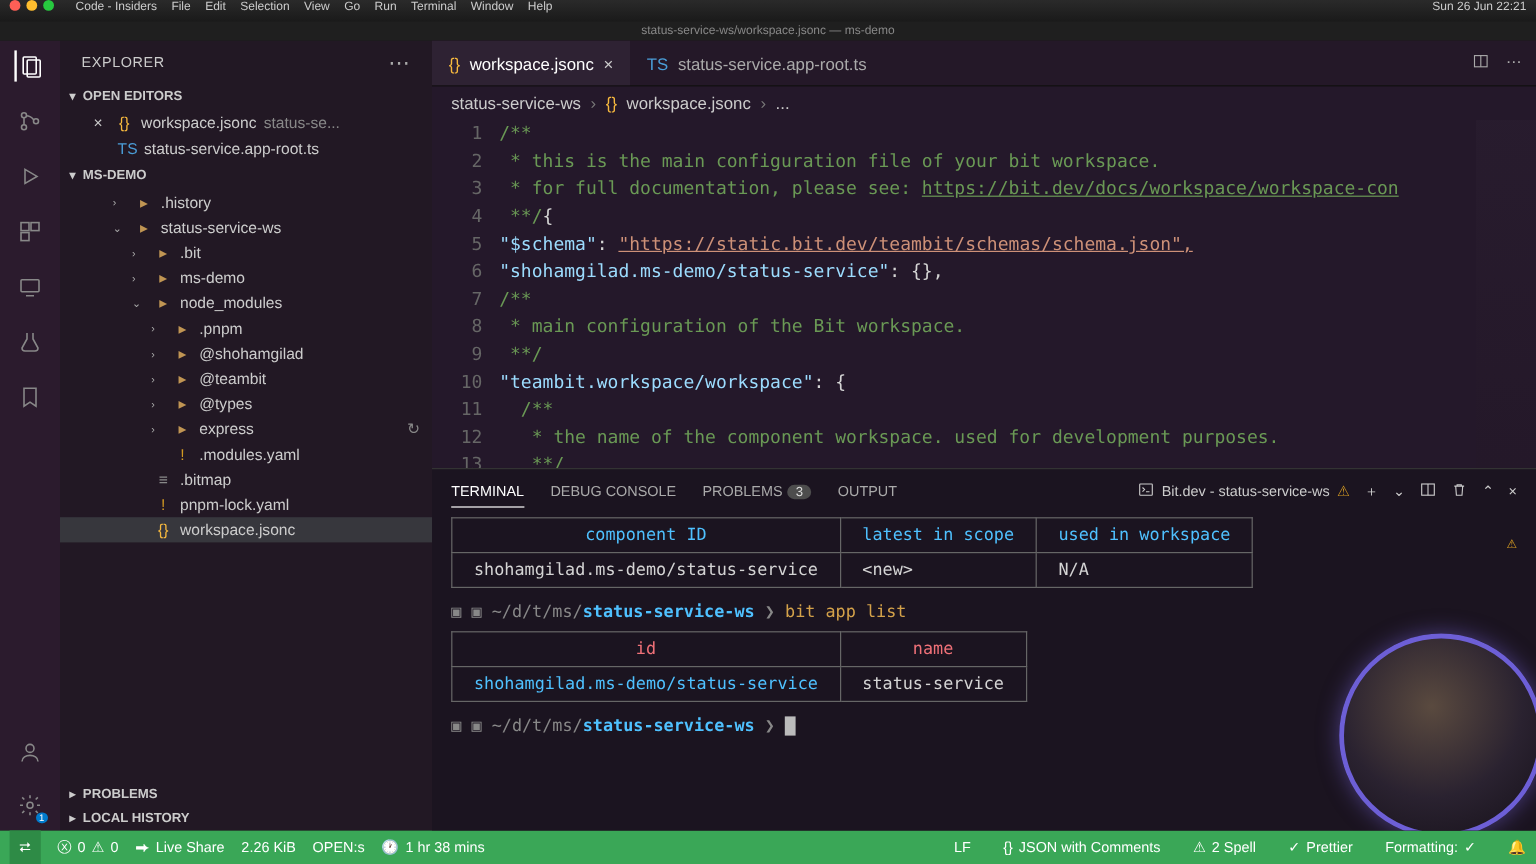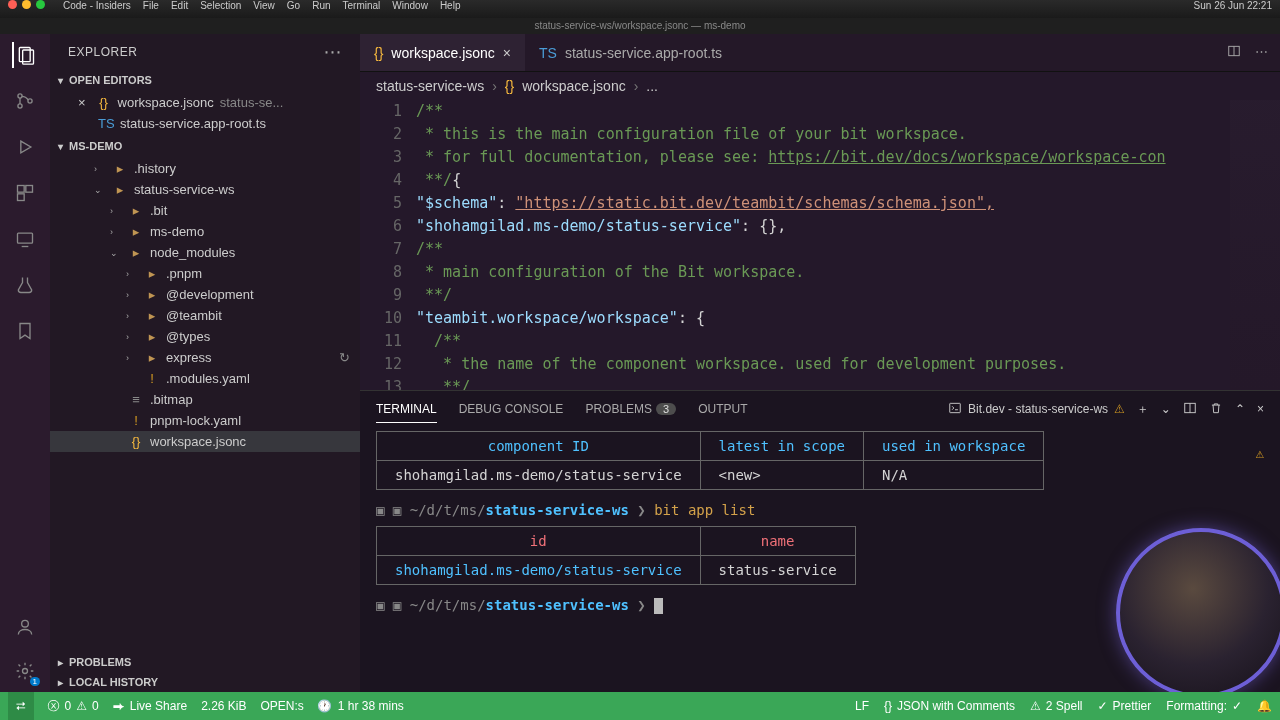--- a/index.html
+++ b/index.html
@@ -92,21 +92,21 @@
 .prompt .arrow{color:#888;}
 .prompt .cmd{color:#d4a24a;}
 .cursor-block{display:inline-block;width:9px;height:16px;background:#bbb;vertical-align:middle;}
 .webcam{position:absolute; right:-6px; bottom:-6px; width:170px; height:170px; border-radius:50%; background: radial-gradient(circle at 45% 35%, #5a4a3f 0%, #2a2230 55%, #151018 100%); border:4px solid #6d5fd6; box-shadow:0 0 18px rgba(120,100,220,.5);}
 
 
 .statusbar{ height:28px; background:#3aa757; display:flex; align-items:center; font-size:12px; color:#fff; padding:0 8px; gap:14px;}
 .statusbar .seg{display:flex;align-items:center;gap:5px; cursor:pointer;}
 .statusbar .left{display:flex;gap:14px;}
 .statusbar .spacer{flex:1;}
-.statusbar .right{display:flex;gap:15px;}
+.statusbar .right{display:flex;gap:27px;}
 .sb-x{background:#2e8b46;padding:0 8px;height:28px;display:flex;align-items:center;}
 
 svg{width:20px;height:20px;fill:none;stroke:currentColor;stroke-width:1.6;}
 .sm svg{width:14px;height:14px;}
 </style>
 </head>
 <body>
 
 <div class="macos-bar">
   <div class="traffic">
@@ -246,21 +246,21 @@
           <span>node_modules</span>
         </div>
         <div class="tree-row depth4">
           <span class="chev">›</span>
           <span class="ficon fi-folder">▸</span>
           <span>.pnpm</span>
         </div>
         <div class="tree-row depth4">
           <span class="chev">›</span>
           <span class="ficon fi-folder">▸</span>
-          <span>@development</span>
+          <span>@shohamgilad</span>
         </div>
         <div class="tree-row depth4">
           <span class="chev">›</span>
           <span class="ficon fi-folder">▸</span>
           <span>@teambit</span>
         </div>
         <div class="tree-row depth4">
           <span class="chev">›</span>
           <span class="ficon fi-folder">▸</span>
           <span>@types</span>

